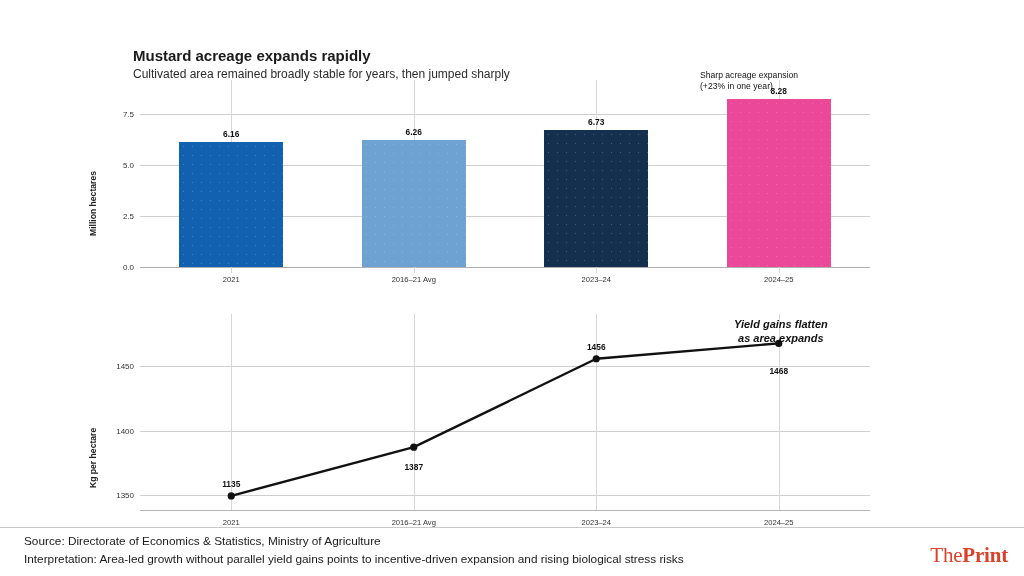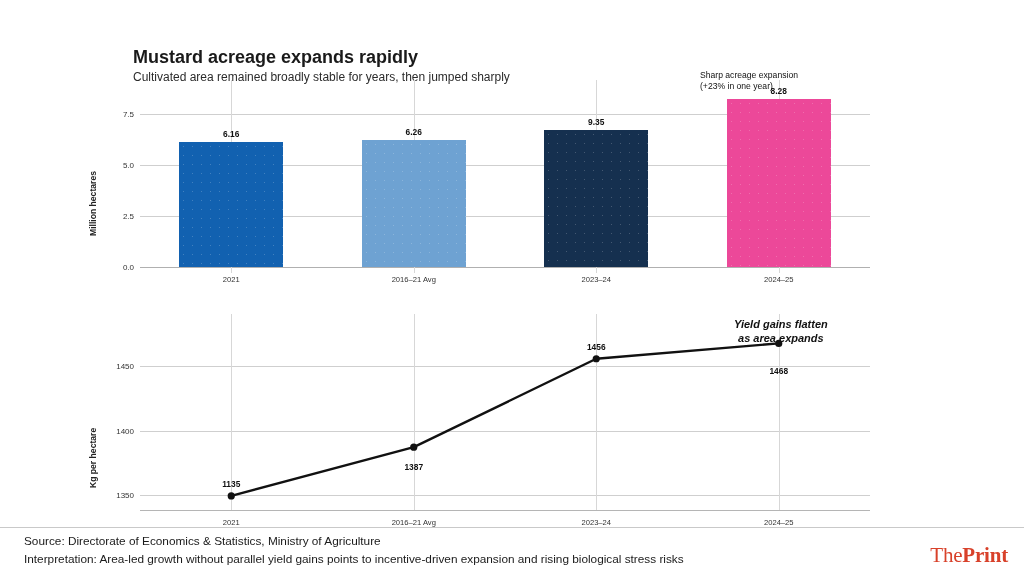--- a/index.html
+++ b/index.html
@@ -12,21 +12,21 @@
 
   
   .main-title{
     position:absolute;left:0;top:10px;width:1024px;
     text-align:center;font-size:27px;font-weight:bold;
     letter-spacing:.5px;color:#1b4e79;
   }
 
   
   .panel-head{position:absolute;left:133px;}
-  .panel-title{font-size:18px;font-weight:bold;color:#1a1a1a;line-height:1.1;}
+  .panel-title{font-size:15px;font-weight:bold;color:#1a1a1a;line-height:1.1;}
   .panel-sub{font-size:12px;color:#2b2b2b;margin-top:3px;line-height:1.1;}
 
   
   .chart{position:absolute;}
   .plot{position:absolute;left:0;top:0;right:0;bottom:0;}
 
   .gridline{position:absolute;left:0;right:0;height:1px;background:#cfcfcf;}
   .vline{position:absolute;top:0;bottom:0;width:1px;background:#d7d7d7;}
   .baseline{position:absolute;left:0;right:0;height:1px;background:#b5b5b5;}
 
@@ -116,21 +116,21 @@
         <div class="xtick" style="left: 91.25px;">2021</div>
         <div class="vline" style="left: 273.75px; top: -6px; bottom: -6px;"></div>
         <div class="bar" style="left: 221.75px; width: 104px; height: 127.31px; background: rgb(110, 162, 210);">
           <div class="dots"></div>
           <div class="barlabel">6.26</div>
         </div>
         <div class="xtick" style="left: 273.75px;">2016–21 Avg</div>
         <div class="vline" style="left: 456.25px; top: -6px; bottom: -6px;"></div>
         <div class="bar" style="left: 404.25px; width: 104px; height: 136.869px; background: rgb(21, 48, 79);">
           <div class="dots"></div>
-          <div class="barlabel">9.35</div>
+          <div class="barlabel">6.73</div>
         </div>
         <div class="xtick" style="left: 456.25px;">2023–24</div>
         <div class="vline" style="left: 638.75px; top: -6px; bottom: -6px;"></div>
         <div class="bar" style="left: 586.75px; width: 104px; height: 168.391px; background: #ec4899;">
           <div class="dots"></div>
           <div class="barlabel">8.28</div>
         </div>
         <div class="xtick" style="left: 638.75px;">2024–25</div>
       </div>
   </div>

